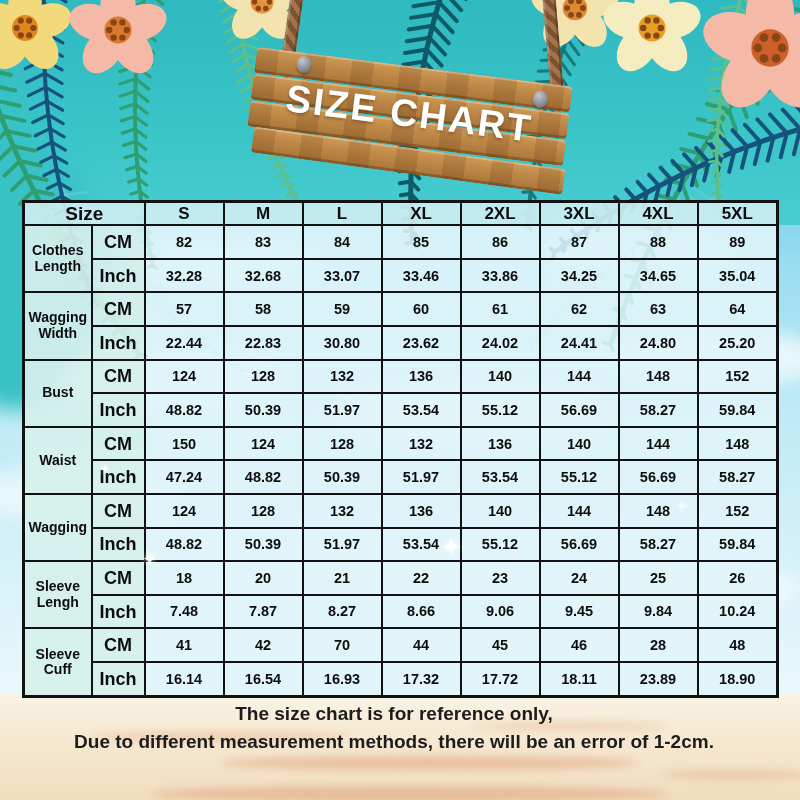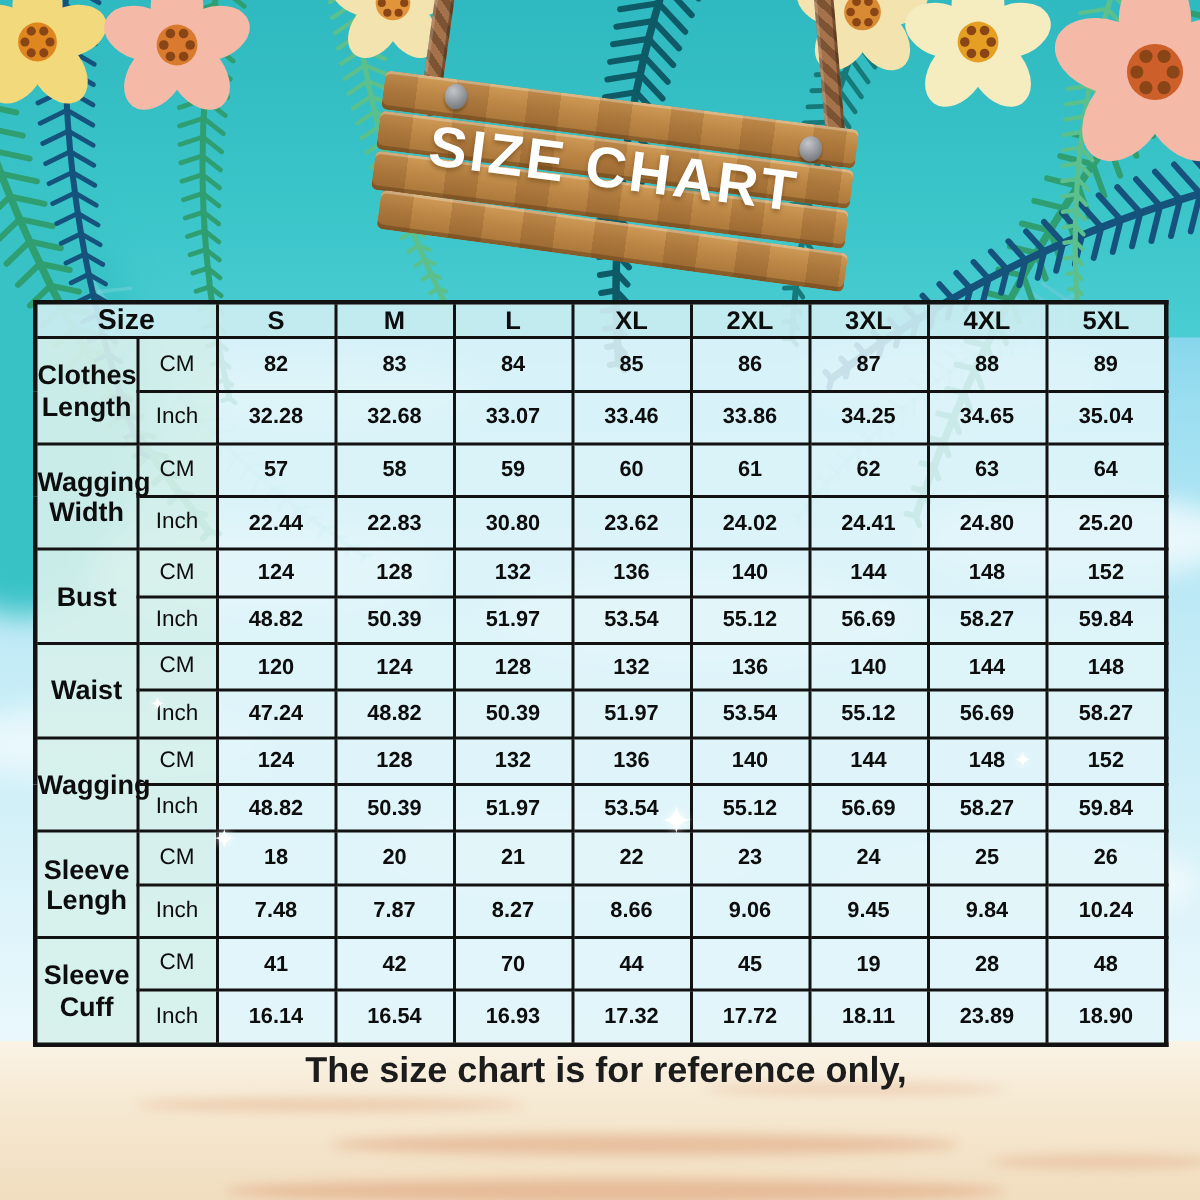--- a/index.html
+++ b/index.html
@@ -47,27 +47,27 @@
         box-shadow:0 2px 2px rgba(60,40,10,.4);}
   .nail.n1{left:41px;top:3px;} .nail.n2{left:280px;top:8px;}
 
   
   table.size-chart{position:absolute;left:22px;top:200px;width:757px;height:498px;z-index:5;
         border-collapse:collapse;table-layout:fixed;border:3px solid #121212;}
   table.size-chart th,table.size-chart td{border:2px solid #121212;text-align:center;
         vertical-align:middle;padding:0;color:#0d0d0d;line-height:1.12;}
   th.corner{font-size:19px;font-weight:700;background:rgba(205,238,242,.92);}
   th.size-col{font-size:17px;font-weight:700;background:rgba(205,238,242,.92);}
-  th.mlabel{font-size:18px;font-weight:700;background:rgba(214,240,236,.92);padding:0 3px;}
-  td.unit{font-size:15px;font-weight:400;background:rgba(214,240,236,.92);}
+  th.mlabel{font-size:14px;font-weight:700;background:rgba(214,240,236,.92);padding:0 3px;}
+  td.unit{font-size:18px;font-weight:700;background:rgba(214,240,236,.92);}
   td.val{font-size:14.5px;font-weight:700;background:rgba(224,245,249,.88);}
 
   
   .footer{position:absolute;left:0;top:700px;width:788px;text-align:center;z-index:6;
-        color:#1c1c1c;font-size:24px;font-weight:700;line-height:28px;padding-left:10px;}
+        color:#1c1c1c;font-size:19px;font-weight:700;line-height:28px;}
 </style>
 </head>
 <body>
 
 <div class="stage">
 
   <div class="sky"></div>
   <div class="teal-top"></div>
   <div class="teal-blob"></div>
 
@@ -832,21 +832,21 @@
           <td class="val">51.97</td>
           <td class="val">53.54</td>
           <td class="val">55.12</td>
           <td class="val">56.69</td>
           <td class="val">58.27</td>
           <td class="val">59.84</td>
         </tr>
         <tr>
           <th class="mlabel" rowspan="2">Waist</th>
           <td class="unit">CM</td>
-          <td class="val">120</td>
+          <td class="val">150</td>
           <td class="val">124</td>
           <td class="val">128</td>
           <td class="val">132</td>
           <td class="val">136</td>
           <td class="val">140</td>
           <td class="val">144</td>
           <td class="val">148</td>
         </tr>
         <tr>
           <td class="unit">Inch</td>
@@ -906,21 +906,21 @@
           <td class="val">10.24</td>
         </tr>
         <tr>
           <th class="mlabel" rowspan="2">Sleeve Cuff</th>
           <td class="unit">CM</td>
           <td class="val">41</td>
           <td class="val">42</td>
           <td class="val">70</td>
           <td class="val">44</td>
           <td class="val">45</td>
-          <td class="val">19</td>
+          <td class="val">46</td>
           <td class="val">28</td>
           <td class="val">48</td>
         </tr>
         <tr>
           <td class="unit">Inch</td>
           <td class="val">16.14</td>
           <td class="val">16.54</td>
           <td class="val">16.93</td>
           <td class="val">17.32</td>
           <td class="val">17.72</td>
@@ -938,14 +938,15 @@
 
   <div class="sand"></div>
   <div class="streak" style="left:220px;top:756px;width:420px;height:14px;z-index:5;"></div>
   <div class="streak" style="left:90px;top:732px;width:260px;height:9px;z-index:5;opacity:.35;"></div>
   <div class="streak" style="left:470px;top:722px;width:200px;height:8px;z-index:5;opacity:.3;"></div>
   <div class="streak" style="left:150px;top:786px;width:520px;height:16px;z-index:5;"></div>
   <div class="streak" style="left:660px;top:770px;width:150px;height:9px;z-index:5;opacity:.35;"></div>
 
   <div class="footer">
     <div>The size chart is for reference only,</div>
+    <div>Due to different measurement methods, there will be an error of 1-2cm.</div>
   </div>
 </div>
 
 </body></html>

